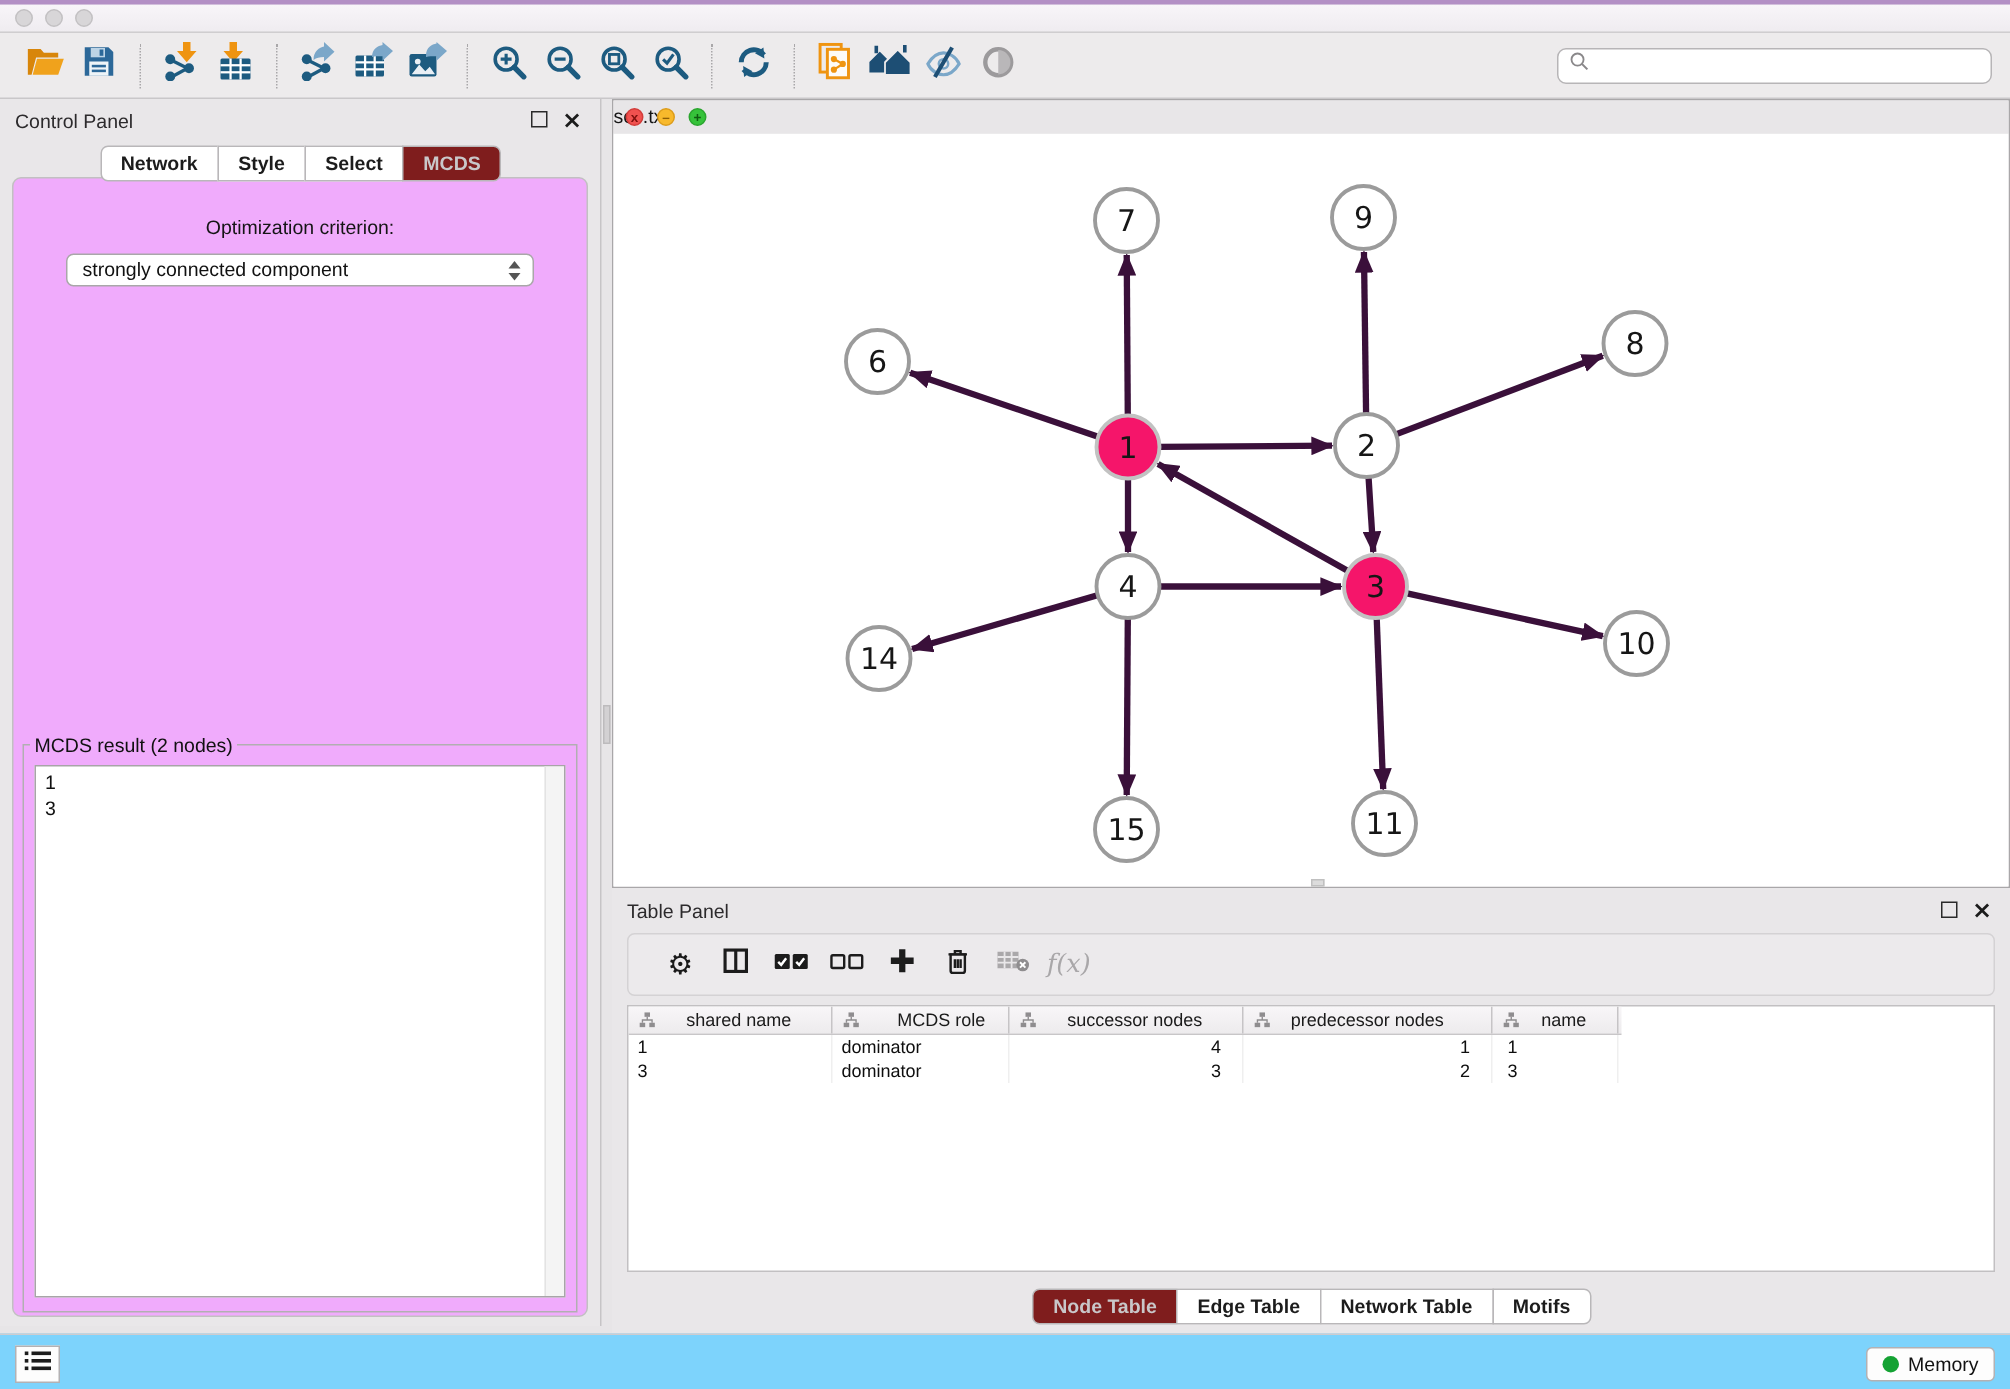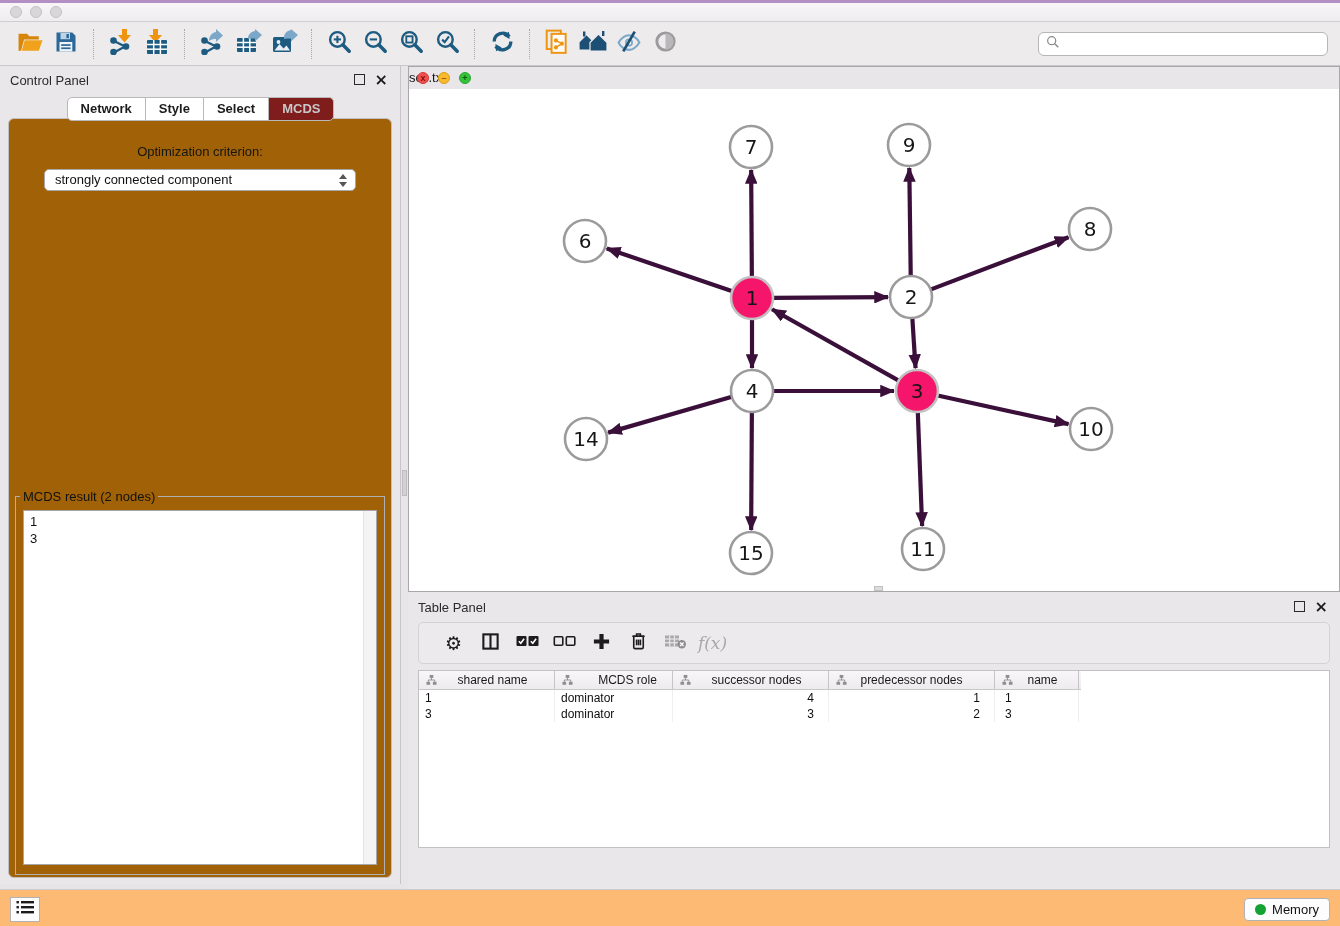--- a/index.html
+++ b/index.html
@@ -43,21 +43,21 @@
   .cp-tabs { position:absolute; top:31px; left:0; width:100%; display:flex; justify-content:center; z-index:2; }
   .tab {
     background:#fff; border:1px solid #b9b7b9; margin-right:-1px;
     padding:3px 13px 4px; font-size:13px; font-weight:600; color:#1c1c1c; cursor:default;
   }
   .tab.first { border-radius:5px 0 0 5px; }
   .tab.last { border-radius:0 5px 5px 0; }
   .tab.dim-active { background:#7f1d1d; color:#c9c7c9; }
   .cp-content {
     position:absolute; left:8px; right:8px; top:52px; bottom:6px;
-    border:1px solid #c2c0c2; border-radius:6px; background:#a16207;
+    border:1px solid #c2c0c2; border-radius:6px; background:#f0abfc;
   }
   .opt-label { text-align:center; font-size:13px; color:#151515; margin-top:25px; }
   .opt-select {
     position:relative; margin:10px auto 0; width:312px; height:22px; box-sizing:border-box;
     background:#fff; border:1px solid #a9a7a9; border-radius:5px;
     font-size:13px; line-height:20px; padding:0 16px 0 10px; color:#111;
   }
   .stepper { position:absolute; right:7px; top:3px; width:9px; height:15px; }
   .stepper .up, .stepper .dn { position:absolute; left:0; width:0; height:0; border-left:4.5px solid transparent; border-right:4.5px solid transparent; }
   .stepper .up { top:1px; border-bottom:5px solid #555; }
@@ -108,21 +108,21 @@
     position:relative; box-sizing:border-box; border-right:1px solid #c6c4c6;
     display:flex; align-items:center; justify-content:center;
     font-size:12px; color:#1a1a1a;
   }
   .th .sort-ic { position:absolute; left:7px; top:3px; }
   .tr { display:flex; height:16px; font-size:12px; color:#0e0e0e; }
   .td { box-sizing:border-box; padding:1px 6px 0; white-space:nowrap; overflow:hidden; border-right:1px solid #efefef; }
   .td.num { text-align:right; padding-right:14px; }
   .tp-tabs { position:absolute; left:0; width:100%; bottom:6px; display:flex; justify-content:center; }
   
-  .statusbar { position:absolute; left:0; right:0; bottom:0; height:37px; background:#fdba74; border-top:1px solid #cecccf; box-sizing:border-box; }
+  .statusbar { position:absolute; left:0; right:0; bottom:0; height:37px; background:#7dd3fc; border-top:1px solid #cecccf; box-sizing:border-box; }
   .list-btn { position:absolute; left:10px; top:7px; width:30px; height:25px; background:#fdfdfd; border:1px solid #b3b1b3; display:flex; align-items:center; justify-content:center; box-sizing:border-box; }
   .memory-btn { position:absolute; right:10px; top:8px; height:23px; background:#fdfdfd; border:1px solid #b3b1b3; border-radius:4px; display:flex; align-items:center; gap:6px; padding:0 10px; font-size:13px; color:#111; box-sizing:border-box; }
   .mem-dot { width:11px; height:11px; border-radius:50%; background:#14a233; }
 </style>
 </head>
 <body>
 
 <div class="titlebar">
   <div class="traffic-main">
     <span class="dot"></span>
@@ -556,20 +556,26 @@
         </div>
         <div class="tr">
           <div class="td" style="width: 136px;">3</div>
           <div class="td" style="width: 118px;">dominator</div>
           <div class="td num" style="width: 156px;">3</div>
           <div class="td num" style="width: 166px;">2</div>
           <div class="td" style="width: 84px; padding-left: 10px;">3</div>
         </div>
       </div>
   </div>
+  <div class="tp-tabs" id="tp-tabs">
+      <div class="tab first dim-active">Node Table</div>
+      <div class="tab">Edge Table</div>
+      <div class="tab">Network Table</div>
+      <div class="tab last">Motifs</div>
+    </div>
 </div>
 
 <div class="statusbar">
   <div class="list-btn">
     <span><svg width="18" height="15" viewBox="0 0 18 15">
           <g fill="#1c1c1c">
             <rect x="0.5" y="1" width="2.4" height="2.4"></rect>
             <rect x="0.5" y="6" width="2.4" height="2.4"></rect>
             <rect x="0.5" y="11" width="2.4" height="2.4"></rect>
             <rect x="5" y="1" width="13" height="2.4"></rect>

